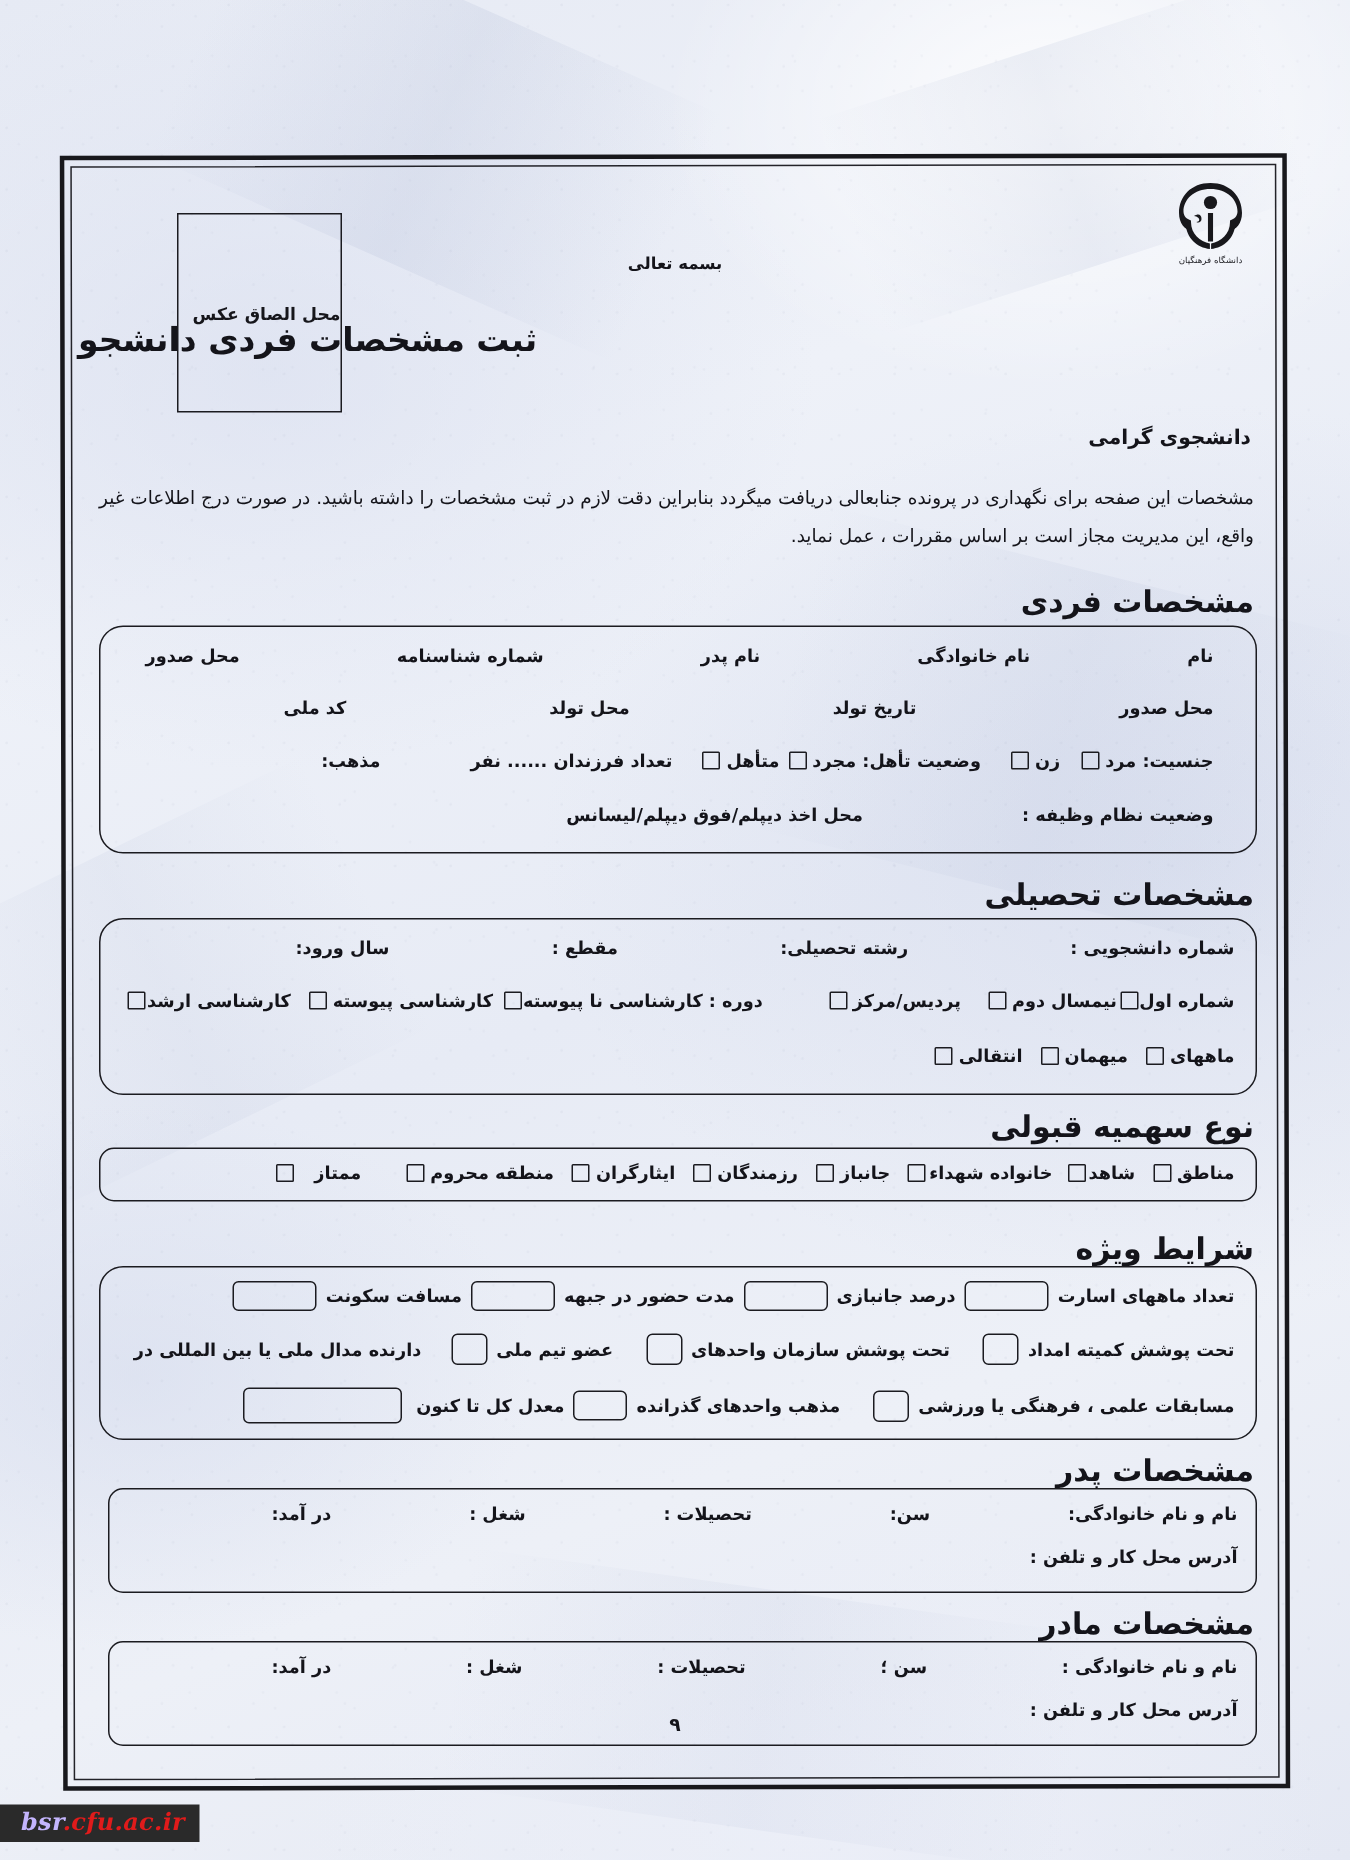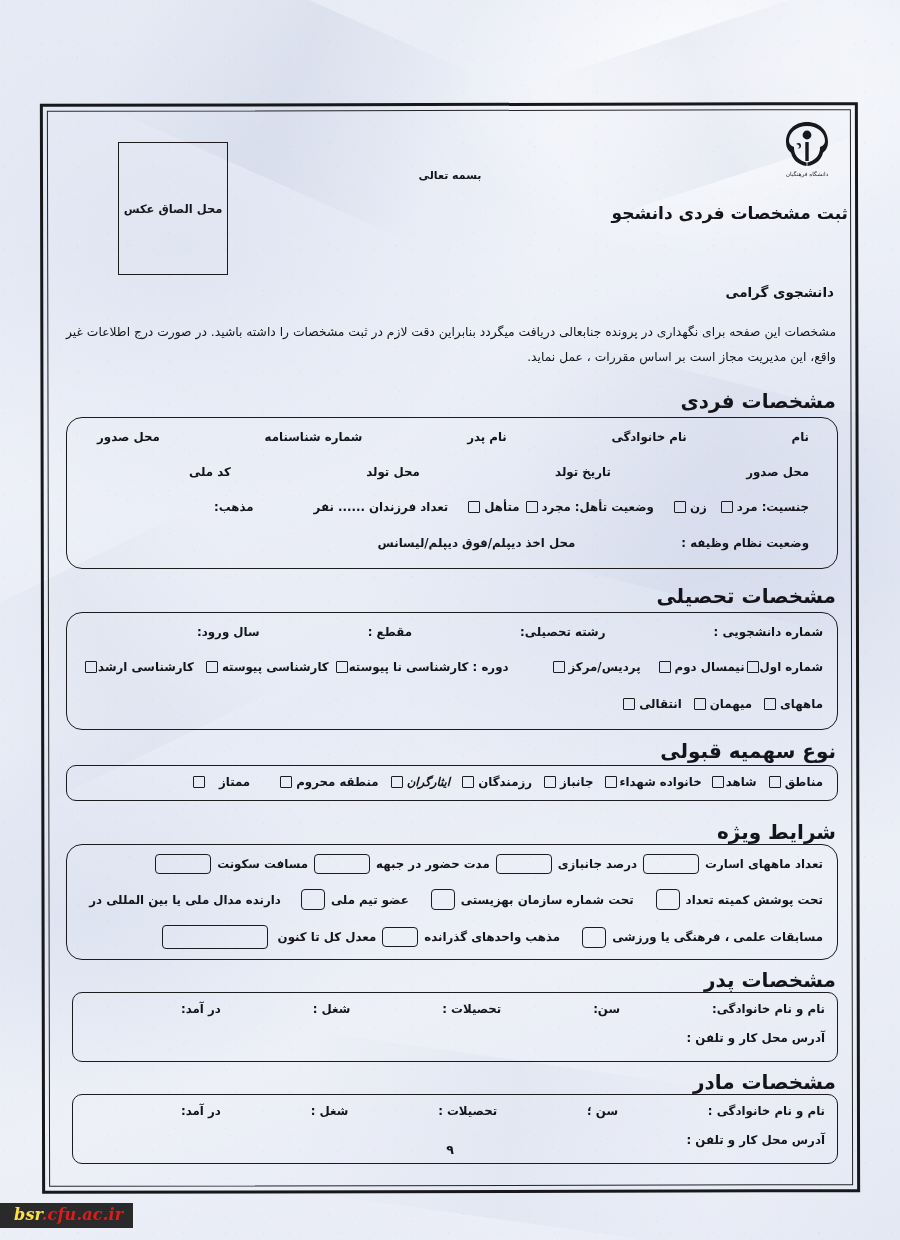--- a/index.html
+++ b/index.html
@@ -105,42 +105,41 @@
     width: 110px;
     height: 133px;
     border: 1.6px solid #1b1b20;
     box-sizing: border-box;
   }
   #photo-box .lbl {
     position: absolute;
     top: 50%;
     left: 0; right: 0;
     transform: translateY(-50%);
-    text-align: center;
     font-size: 11.5px;
     font-weight: 600;
     color: #16161b;
   }
 
   
   #bismillah {
     position: absolute;
     top: 57px;
     left: 0; right: 0;
     text-align: center;
     font-size: 11px;
     font-weight: 700;
     letter-spacing: 0.2px;
   }
   #doc-title {
     position: absolute;
-    top: 91px;
+    top: 103px;
     left: 0; right: 0;
-    text-align: right;
-    font-size: 17px;
+    text-align: left;
+    font-size: 22px;
     font-weight: 700;
     letter-spacing: 0.2px;
   }
 
   
   #salutation {
     position: absolute;
     top: 172px;
     right: 14px;
     font-size: 13.5px;
@@ -237,21 +236,21 @@
     background: #2a2a2a;
     padding: 4px 10px 5px 14px;
     font-family: "DejaVu Serif", "Liberation Serif", serif;
     font-style: italic;
     font-weight: 700;
     font-size: 16px;
     letter-spacing: 0.2px;
     direction: ltr;
     line-height: 1;
   }
-  #watermark .w1 { color: #fde047; }
+  #watermark .w1 { color: #c4b5fd; }
   #watermark .w2 { color: #e01b1b; }
 </style>
 </head>
 <body>
 
 <div id="paper"></div>
 <div id="grain"></div>
 <div class="crease" style="left:120px;top:0;width:340px;height:180px;transform:rotate(24deg);opacity:.5;"></div>
 <div class="crease" style="left:560px;top:30px;width:300px;height:150px;transform:rotate(-18deg);opacity:.45;"></div>
 <div class="crease" style="left:520px;top:380px;width:380px;height:220px;transform:rotate(14deg);opacity:.35;"></div>
@@ -364,21 +363,21 @@
       <span class="fitem">مناطق</span>
       <span class="cb"></span>
       <span class="fitem" style="margin-right:8px;">شاهد</span>
       <span class="cb" style="margin:0 2px;"></span>
       <span class="fitem" style="margin-right:8px;">خانواده شهداء</span>
       <span class="cb" style="margin:0 2px;"></span>
       <span class="fitem" style="margin-right:10px;">جانباز</span>
       <span class="cb"></span>
       <span class="fitem" style="margin-right:8px;">رزمندگان</span>
       <span class="cb"></span>
-      <span class="fitem" style="margin-right:8px;font-style:italic;">ایثارگران</span>
+      <span class="fitem" style="margin-right:8px;">ایثارگران</span>
       <span class="cb"></span>
       <span class="fitem" style="margin-right:8px;">منطقه محروم</span>
       <span class="cb"></span>
       <span class="fitem" style="margin-right:26px;">ممتاز</span>
       <span class="cb" style="margin-right:14px;"></span>
     </div>
   </div>
 
   <div class="sec-head" style="top:708px;">شرایط ویژه</div>
   <div class="rbox" style="top:732px;height:116px;">
@@ -388,23 +387,23 @@
       <span class="erect" style="width:54px;height:18px;"></span>
       <span class="fitem">درصد جانبازی</span>
       <span class="erect" style="width:54px;height:18px;"></span>
       <span class="fitem">مدت حضور در جبهه</span>
       <span class="erect" style="width:54px;height:18px;"></span>
       <span class="fitem">مسافت سکونت</span>
       <span class="erect" style="width:54px;height:18px;"></span>
     </div>
 
     <div class="frow" style="top:44px;padding:0 14px 0 14px;justify-content:flex-start;">
-      <span class="fitem">تحت پوشش کمیته تعداد</span>
+      <span class="fitem">تحت پوشش کمیته امداد</span>
       <span class="erect" style="width:22px;height:19px;"></span>
-      <span class="fitem" style="margin-right:16px;">تحت شماره سازمان بهزیستی</span>
+      <span class="fitem" style="margin-right:16px;">تحت پوشش سازمان واحدهای</span>
       <span class="erect" style="width:22px;height:19px;"></span>
       <span class="fitem" style="margin-right:16px;">عضو تیم ملی</span>
       <span class="erect" style="width:22px;height:19px;"></span>
       <span class="fitem" style="margin-right:14px;">دارنده مدال ملی یا بین المللی در</span>
     </div>
 
     <div class="frow" style="top:80px;padding:0 14px 0 14px;justify-content:flex-start;">
       <span class="fitem">مسابقات علمی ، فرهنگی یا ورزشی</span>
       <span class="erect" style="width:22px;height:19px;"></span>
       <span class="fitem" style="margin-right:16px;">مذهب  واحدهای گذرانده</span>

